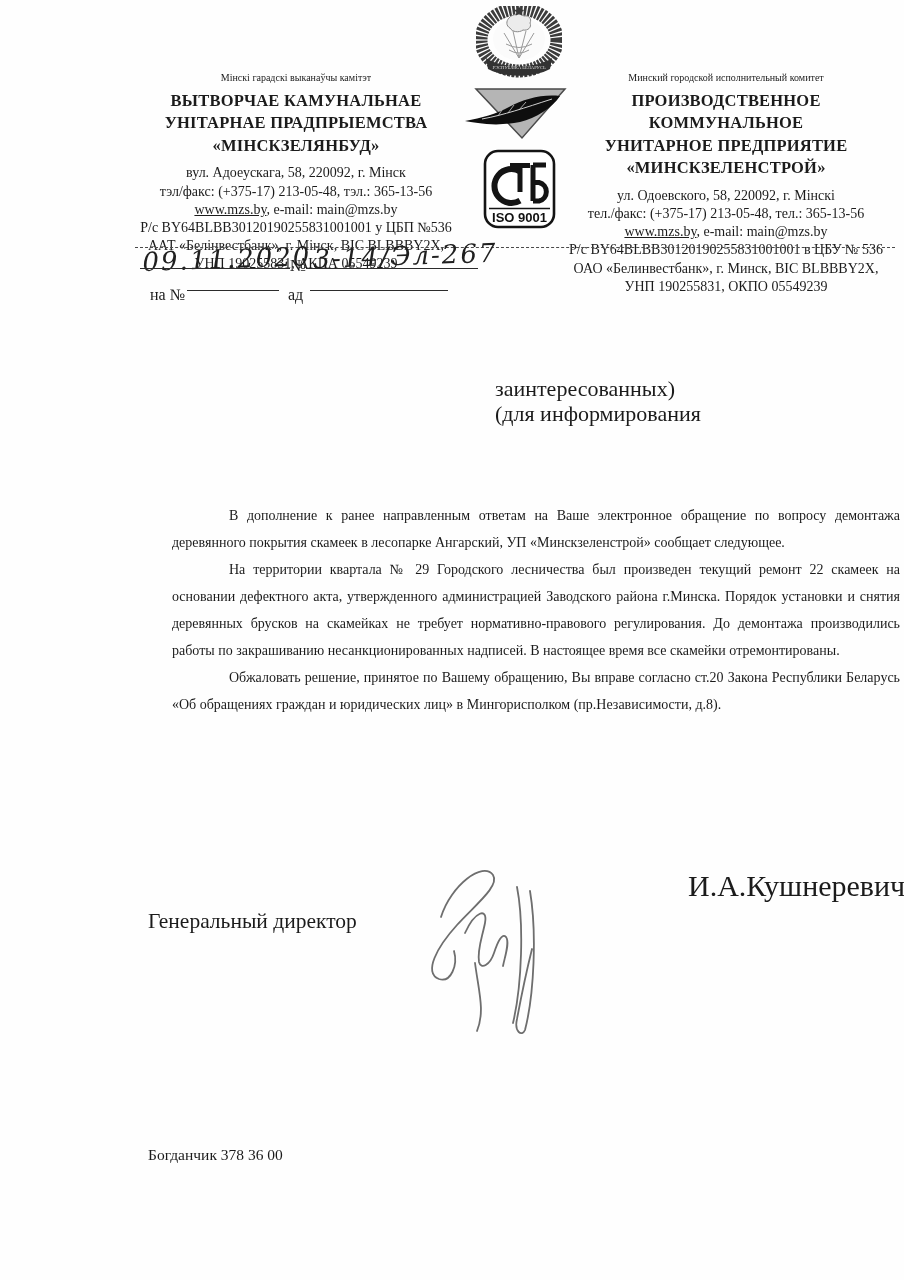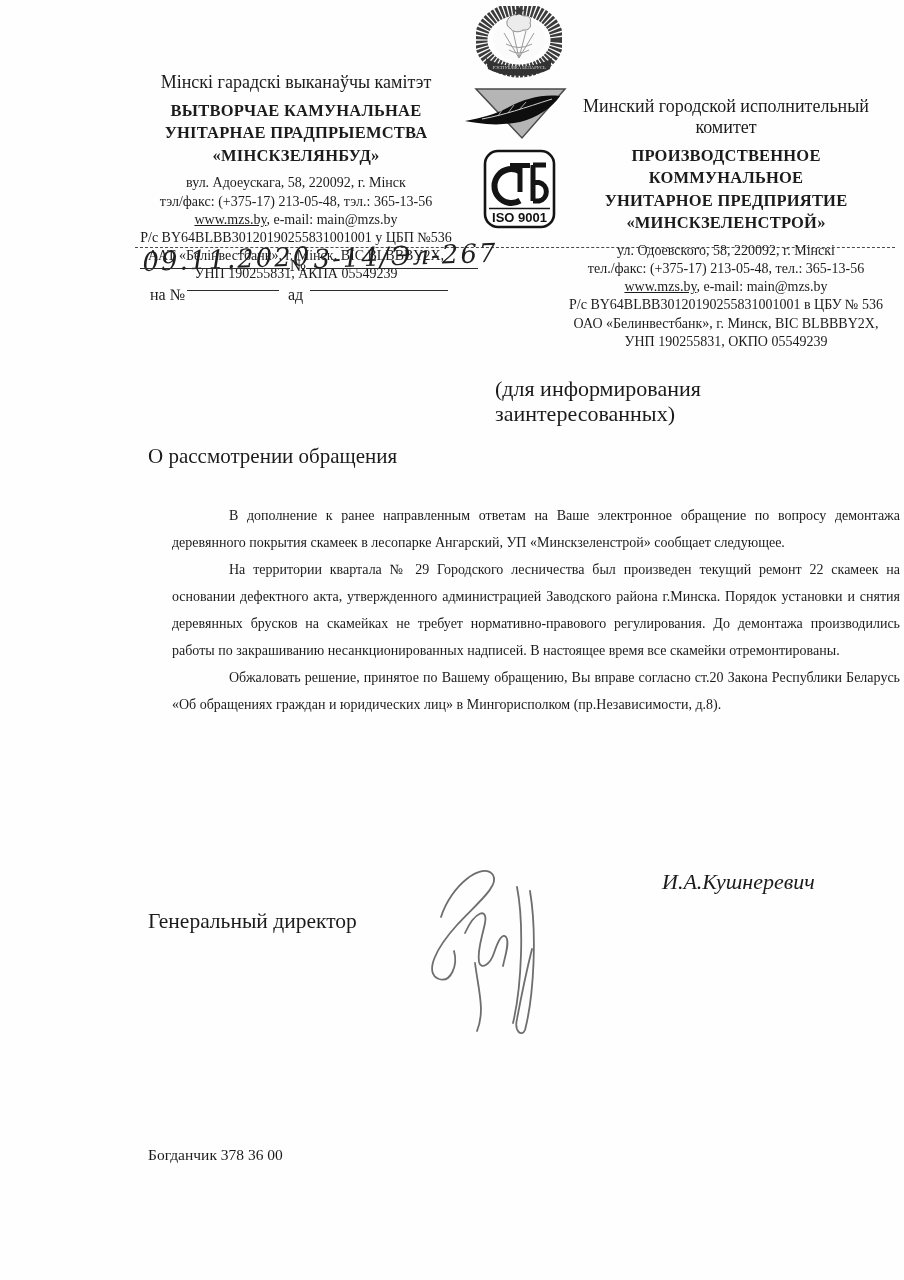--- a/index.html
+++ b/index.html
@@ -7,22 +7,22 @@
     position:relative; width:904px; height:1280px; margin:0 auto;
     background:#fefefe; color:#1b1b1b;
     font-family:"Liberation Serif", serif; overflow:hidden;
   }
   
   .emblem { position:absolute; left:476px; top:6px; width:86px; height:72px; }
   .leaf-logo { position:absolute; left:462px; top:88px; width:105px; height:52px; }
   .stb-logo { position:absolute; left:483px; top:149px; width:73px; height:72px;text-align:center; }
   .lh-col { position:absolute; top:72px; text-align:center; }
   .lh-left { left:128px; width:336px; }
-  .lh-right { left:554px; width:344px;margin-top:24px; }
-  .lh-committee { font-size:18px; margin-bottom:7px; }
+  .lh-right { left:554px; width:344px; }
+  .lh-committee { font-size:10px; margin-bottom:7px; }
   .lh-org { font-weight:bold; font-size:16.5px; line-height:1.36; letter-spacing:0.2px; }
   .lh-details { margin-top:7px; font-size:14px; line-height:1.3; }
   .lh-web { text-decoration:underline; }
   .sep-dashed { position:absolute; left:135px; top:233px; width:760px; height:14px;
     border-bottom:1px dashed #4a4a4a; }
   
   .hand {
     position:absolute; font-family:"DejaVu Serif", serif; font-style:italic;
     font-size:26px; letter-spacing:2px; color:#1f1f1f; white-space:nowrap;
     transform:rotate(-2deg); transform-origin:left bottom;
@@ -39,21 +39,21 @@
   .rule-reply1 { left:187px; top:290px; width:92px; }
   .rule-reply2 { left:310px; top:290px; width:138px; }
   
   .recipient-note { position:absolute; left:495px; top:376px; width:260px;
     font-size:22px; line-height:25px; }
   .subject { position:absolute; left:148px; top:444px; font-size:21px; }
   .body-text { position:absolute; left:140px; top:502px; width:728px;
     font-size:14px; line-height:27px; text-align:justify; text-align-last:left;margin-left:32px; }
   .body-text p { margin:0; text-indent:57px; }
   .sig-role { position:absolute; left:148px; top:869px; font-size:21.5px;margin-top:40px; }
-  .sig-name { position:absolute; left:662px; top:869px; font-size:22px;font-style:italic; }
+  .sig-name { position:absolute; left:688px; top:869px; font-size:30px; }
   .sig-scribble { position:absolute; left:413px; top:853px; width:158px; height:186px; }
   .executor { position:absolute; left:148px; top:1146px; font-size:15.5px; }
   .iso-text { font-family:"Liberation Sans", sans-serif; font-weight:bold; }
 </style>
 </head>
 <body>
 
 <div class="page">
 
   <div class="emblem">
@@ -132,25 +132,24 @@
   <span class="num-sign">№</span>
   <span class="hand hand-num">3-14/Эл-267</span>
   <div class="rule rule-date"></div>
   <div class="rule rule-num"></div>
   <span class="reply-label lbl-na">на №</span>
   <span class="reply-label lbl-ad">ад</span>
   <div class="rule rule-reply1"></div>
   <div class="rule rule-reply2"></div>
 
   <div class="recipient-note">
+    <div>заинтересованных)</div>
     <div>(для информирования</div>
-    <div>заинтересованных)</div>
   </div>
 
-  <div class="subject">О рассмотрении обращения</div>
 
   <div class="body-text">
     <p>В дополнение к ранее направленным ответам на Ваше электронное обращение по вопросу демонтажа деревянного покрытия скамеек в лесопарке Ангарский, УП «Минскзеленстрой» сообщает следующее.</p>
     <p>На территории квартала № 29 Городского лесничества был произведен текущий ремонт 22 скамеек на основании дефектного акта, утвержденного администрацией Заводского района г.Минска. Порядок установки и снятия деревянных брусков на скамейках не требует нормативно-правового регулирования. До демонтажа производились работы по закрашиванию несанкционированных надписей. В настоящее время все скамейки отремонтированы.</p>
     <p>Обжаловать решение, принятое по Вашему обращению, Вы вправе согласно ст.20 Закона Республики Беларусь «Об обращениях граждан и юридических лиц» в Мингорисполком (пр.Независимости, д.8).</p>
   </div>
 
   <div class="sig-role">Генеральный директор</div>
   <div class="sig-name">И.А.Кушнеревич</div>
   <div class="sig-scribble">

